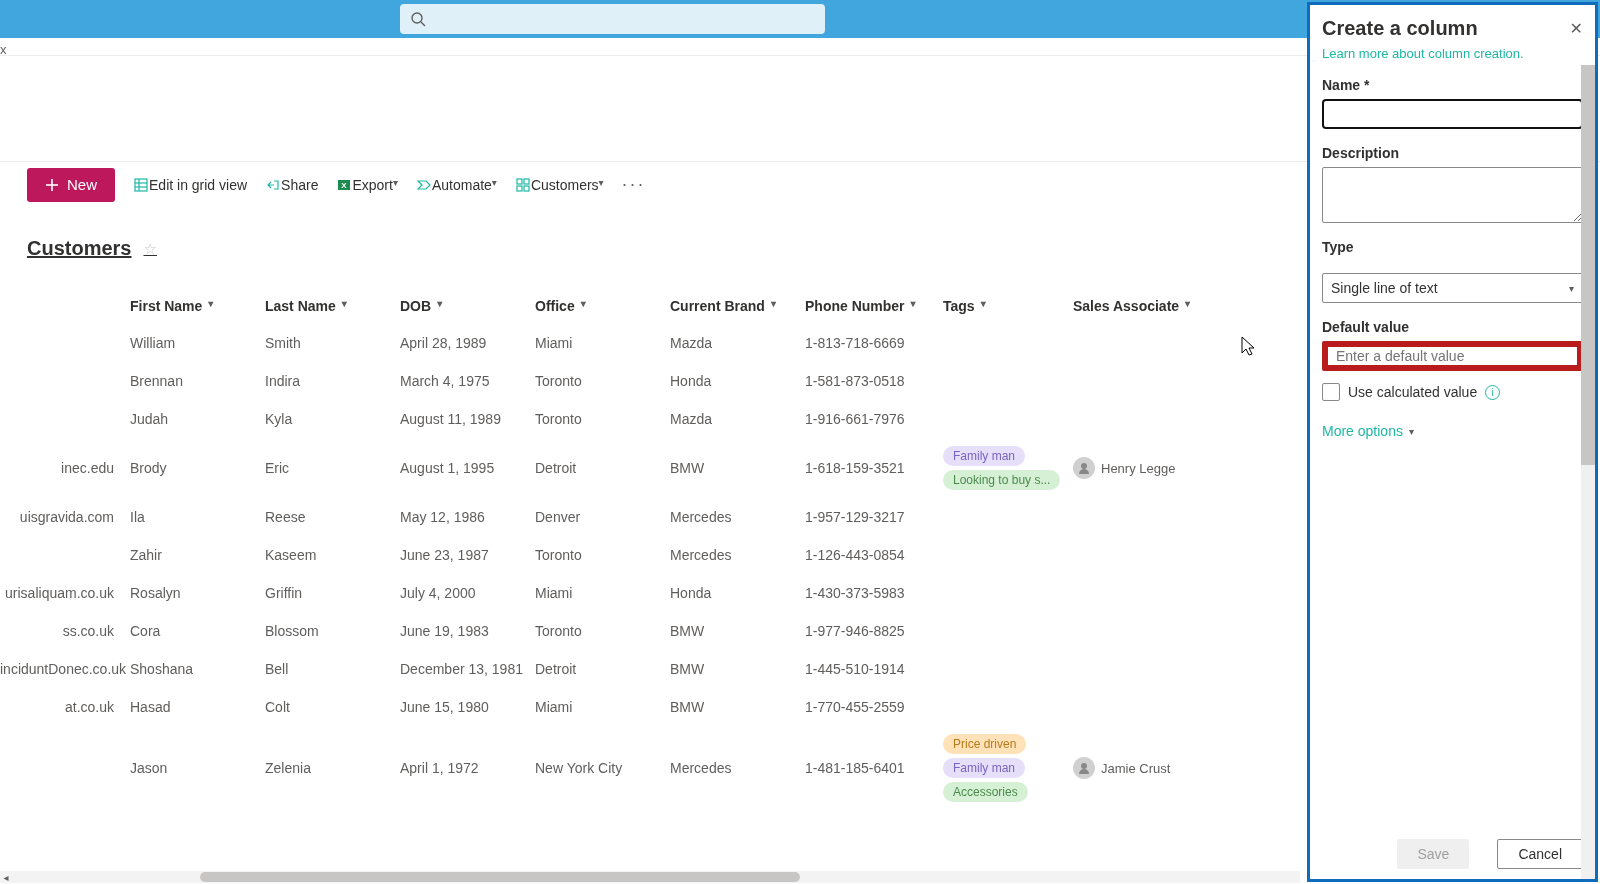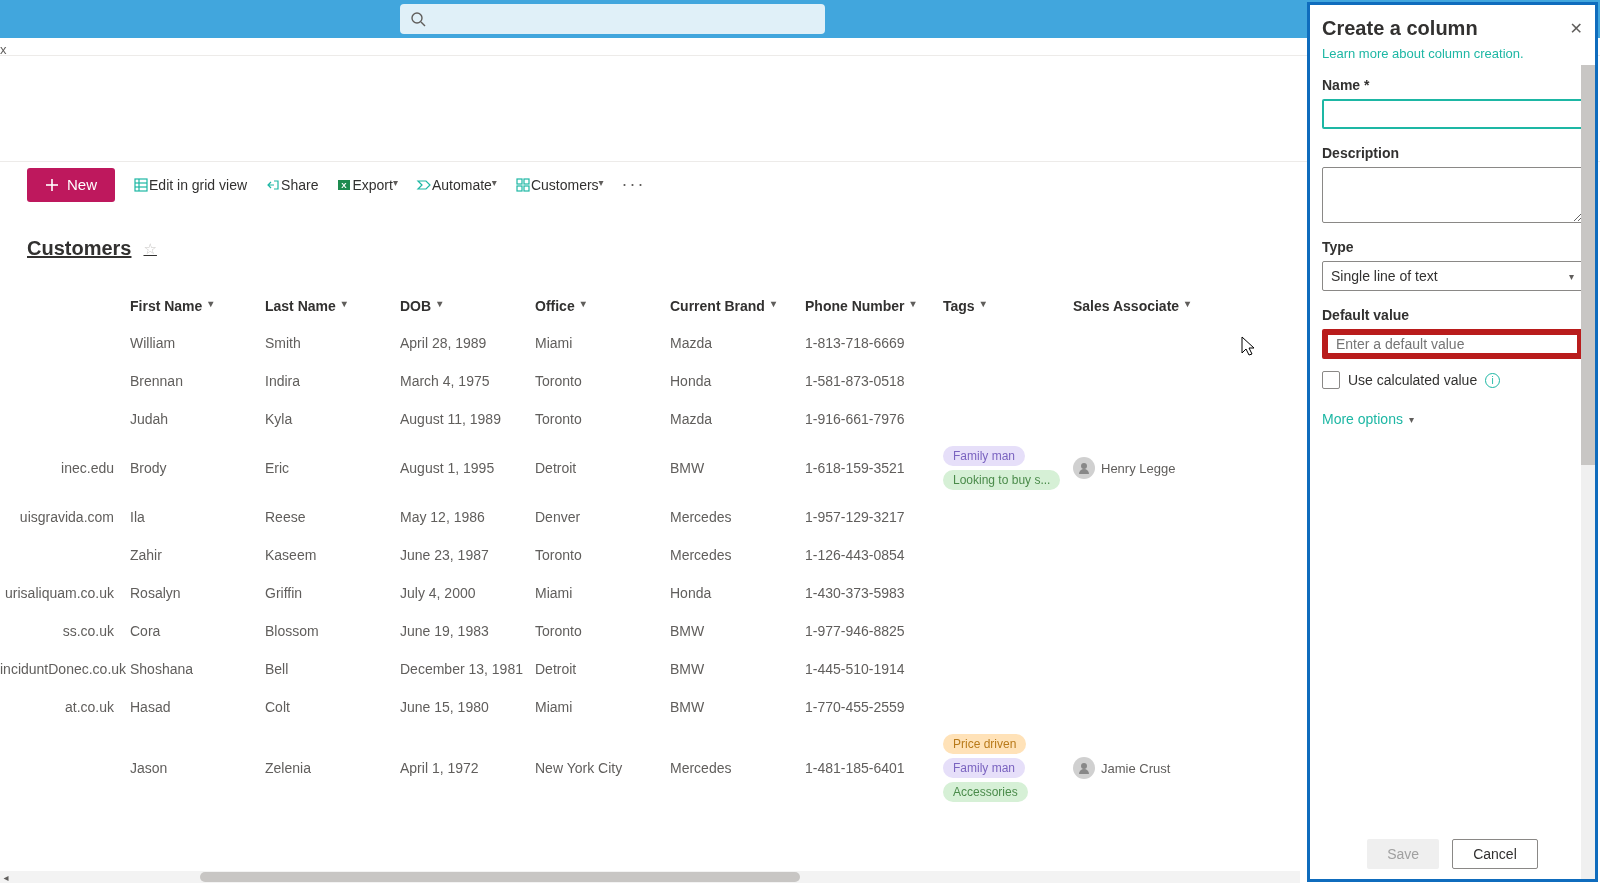--- a/index.html
+++ b/index.html
@@ -50,27 +50,27 @@
   
   .panel { position:absolute; top:5px; right:5px; bottom:5px; width:285px; background:#fff; outline:3px solid #0f6cbd; display:flex; flex-direction:column; padding:12px 12px 0 12px; font-size:14px; color:#323130;}
   .panel-head { display:flex; justify-content:space-between; align-items:center; }
   .panel-head h2 { font-size:20px; font-weight:600; }
   .close-x { color:#605e5c; font-size:16px; cursor:pointer; }
   .learn { color:#1db7a4; font-size:13px; margin-top:6px; }
   .fld-label { font-weight:600; margin-top:16px; font-size:14px;}
   .req::after { content:" *"; }
   .txt-input { width:100%; height:30px; border:2px solid #1db7a4; border-radius:2px; margin-top:6px; padding:0 6px; font-size:14px; }
   .textarea { width:100%; height:56px; border:1px solid #8a8886; border-radius:2px; margin-top:6px; resize:both; }
-  .select { width:100%; height:30px; border:1px solid #8a8886; border-radius:2px; margin-top:6px; padding:0 8px; display:flex; align-items:center; justify-content:space-between; background:#fff;}
+  .select { width:100%; height:30px; border:1px solid #8a8886; border-radius:2px; margin-top:18px; padding:0 8px; display:flex; align-items:center; justify-content:space-between; background:#fff;}
   .default-input { width:100%; height:30px; border:6px solid #b91c1c; border-radius:2px; margin-top:6px; padding:0 8px; font-size:14px; color:#a19f9d;}
   .chk-row { display:flex; align-items:center; gap:8px; margin-top:12px; }
   .chkbox { width:18px; height:18px; border:1px solid #8a8886; border-radius:2px; }
   .info-icon { color:#1db7a4; width:15px; height:15px; border:1px solid #1db7a4; border-radius:50%; font-size:10px; display:inline-flex; align-items:center; justify-content:center;}
   .moreopt { color:#1db7a4; margin-top:22px; display:flex; align-items:center; gap:6px; cursor:pointer;}
-  .panel-footer { margin-top:auto; padding:10px 0; display:flex; justify-content:center; gap:13px; }
+  .panel-footer { margin-top:auto; padding:10px 0; display:flex; justify-content:flex-end; gap:28px; }
   .btn { height:30px; padding:0 20px; border-radius:2px; font-size:14px; }
   .btn-save { background:#efefef; color:#a0a0a0; border:none; }
   .btn-cancel { background:#fff; border:1px solid #8a8886; color:#323130; }
   
   .cursor { position:absolute; left:1238px; top:335px; pointer-events:none; }
   
   .hscroll { position:absolute; bottom:1px; left:0; right:300px; height:12px; background:#f3f3f3; display:flex; align-items:center;}
   .hscroll .thumb { position:absolute; left:200px; width:600px; height:10px; background:#c8c6c4; border-radius:5px;}
   .hscroll .arr { width:12px; text-align:center; color:#605e5c; font-size:10px;}
   .vscroll { position:absolute; top:60px; right:0; bottom:0; width:14px; background:#f0f0f0; }

